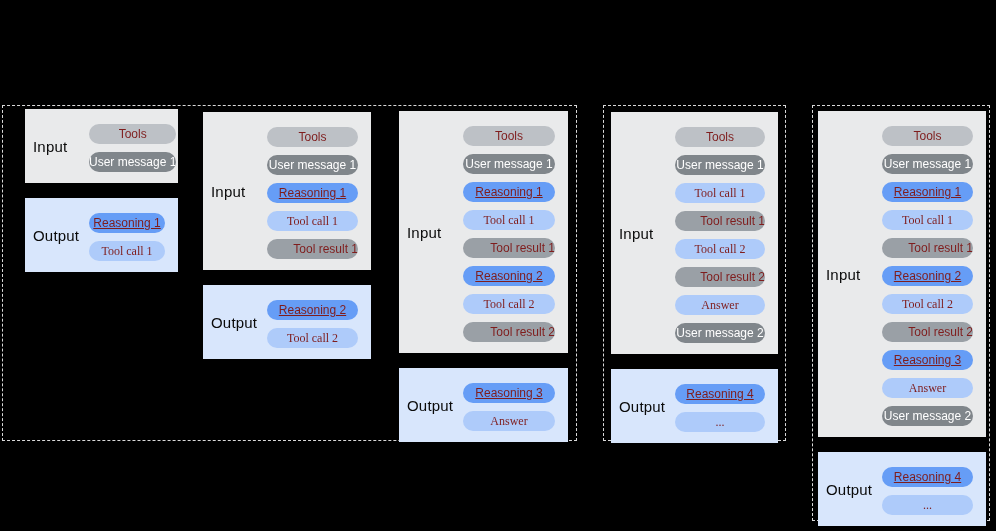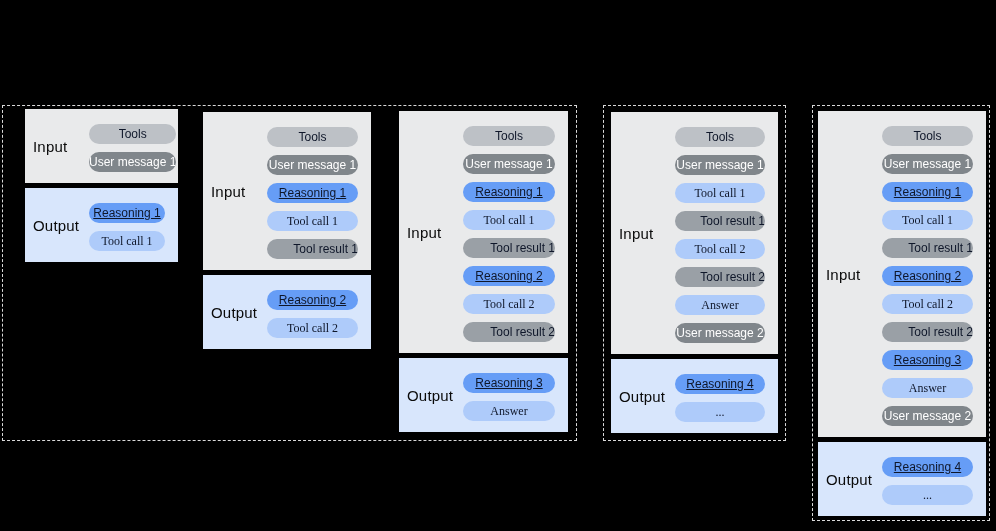--- a/index.html
+++ b/index.html
@@ -32,21 +32,21 @@
   #turn-3 { left: 399px; top: 111px; width: 169px; }
   #turn-4 { left: 611px; top: 112px; width: 167px; }
   #turn-5 { left: 818px; top: 111px; width: 168px; }
 
   .section {
     display: flex;
     flex-direction: row;
     align-items: stretch;
   }
   .section.input  { background: var(--input-section-bg, #e9eaeb); }
-  .section.output { background: var(--output-section-bg, #d8e6fc); margin-top: 5px; }
+  .section.output { background: var(--output-section-bg, #d8e6fc); margin-top: 15px; }
 
   .section-label {
     flex: 0 0 56px;
     display: flex;
     align-items: center;
     padding-left: 8px;
     font-size: 15px;
     font-weight: normal;
     color: #0a0a0a;
     letter-spacing: 0.2px;
@@ -57,21 +57,21 @@
     flex-direction: column;
     gap: 8px;
     padding: 15px 13px 11px 0;
   }
   .pill {
     height: 20px;
     line-height: 20px;
     border-radius: 10px;
     text-align: center;
     font-size: 12px;
-    color: #0f172a;
+    color: #7f1d1d;
     white-space: nowrap;
     overflow: hidden;
   }
   .kind-tools        { background: var(--pill-tools, #bdc1c6); }
   .kind-user_message { background: var(--pill-user-message, #80868b); color: #fff; }
   .kind-tool_result  { background: var(--pill-tool-result, #9aa0a6); text-align: right; }
   .kind-reasoning    { background: var(--pill-reasoning, #669df6); text-decoration: underline; }
   .kind-tool_call,
   .kind-answer,
   .kind-ellipsis     { background: var(--pill-tool-call, #aecbfa); font-family: Liberation Serif, serif; }

